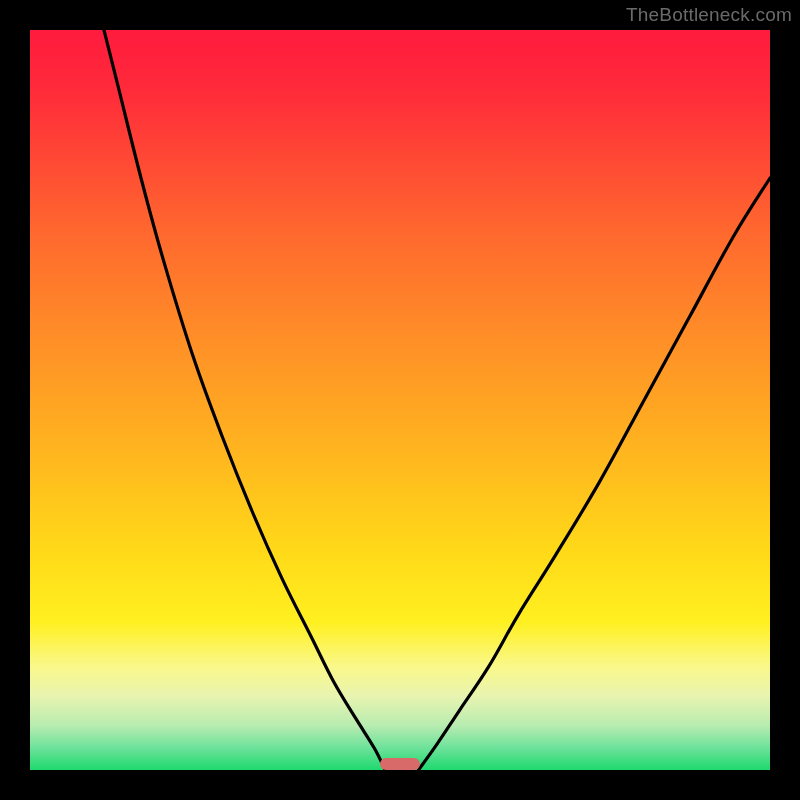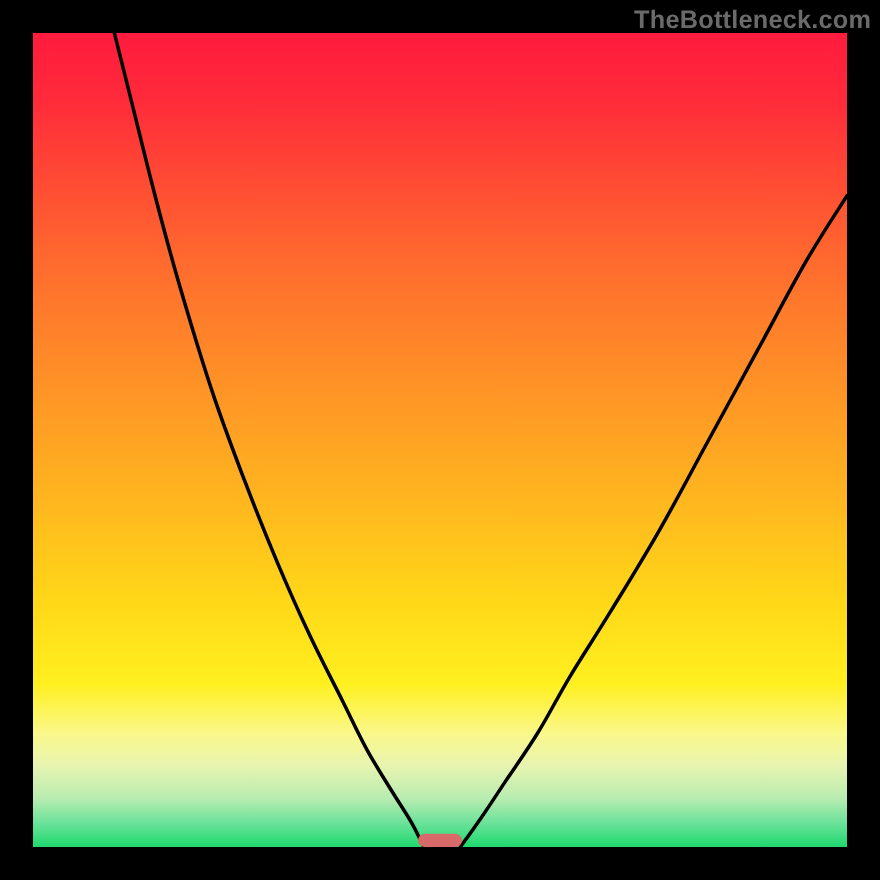--- a/index.html
+++ b/index.html
@@ -35,22 +35,22 @@
       #e8f4b0 90%,
       #b8ecb0 94%,
       #6de29a 97%,
       #1ed96e 100%);
   }
   .watermark {
     position: absolute;
     top: 4px;
     right: 8px;
     color: #6a6a6a;
-    font-size: 23px;
-    font-weight: 700;
+    font-size: 19px;
+    font-weight: 400;
     letter-spacing: 0.2px;
     user-select: none;
   }
   svg.curve {
     position: absolute;
     inset: 0;
     width: 100%;
     height: 100%;
   }
   .marker {

